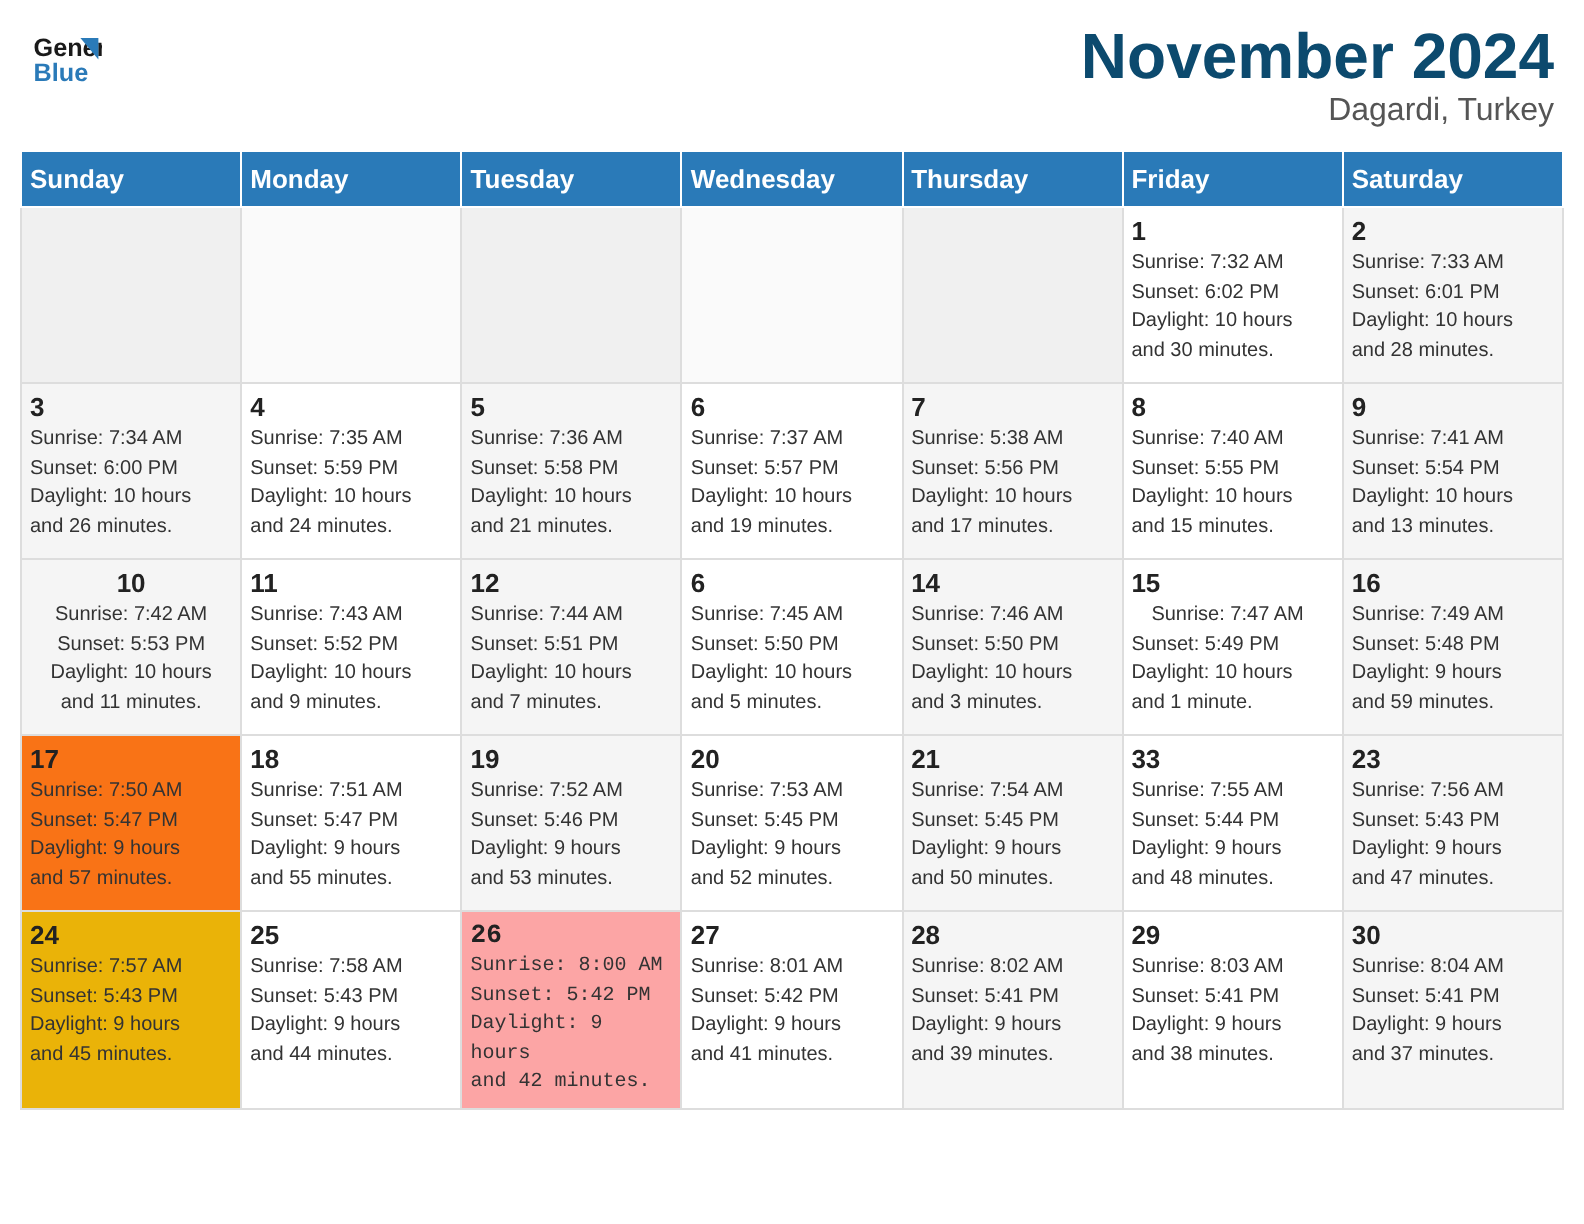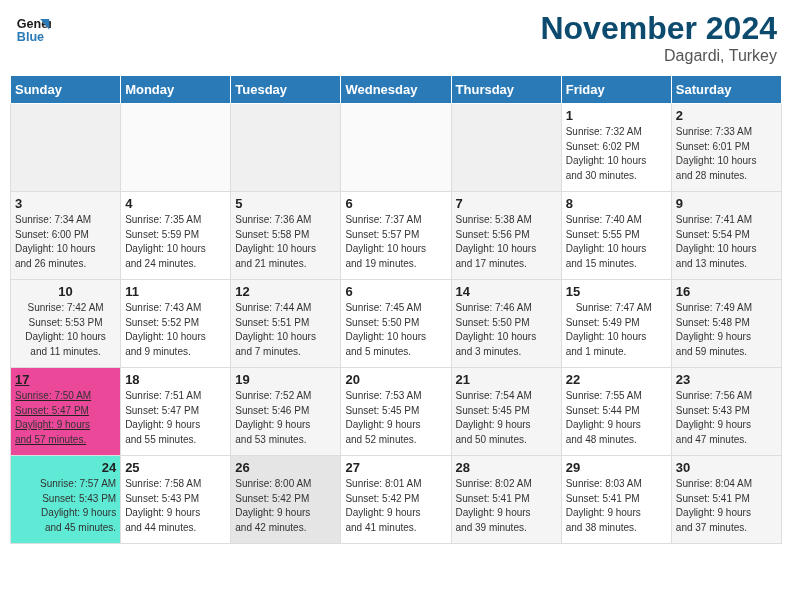--- a/index.html
+++ b/index.html
@@ -184,59 +184,59 @@
         <td style="background: rgb(255, 255, 255);"><span class="day-num">15</span><span class="day-info" style="white-space: pre-line; margin-left: 10px;">Sunrise: 7:47 AM
 Sunset: 5:49 PM
 Daylight: 10 hours
 and 1 minute.</span></td>
         <td style="background: rgb(245, 245, 245);"><span class="day-num">16</span><span class="day-info" style="white-space: pre-line; text-align: right;">Sunrise: 7:49 AM
 Sunset: 5:48 PM
 Daylight: 9 hours
 and 59 minutes.</span></td>
       </tr>
       <tr>
-        <td style="background: #ec4899; text-decoration: underline;"><span class="day-num">17</span><span class="day-info" style="white-space: pre-line;">Sunrise: 7:50 AM
+        <td style="background: #f97316;"><span class="day-num">17</span><span class="day-info" style="white-space: pre-line;">Sunrise: 7:50 AM
 Sunset: 5:47 PM
 Daylight: 9 hours
 and 57 minutes.</span></td>
         <td style="background: rgb(255, 255, 255);"><span class="day-num">18</span><span class="day-info" style="white-space: pre-line;">Sunrise: 7:51 AM
 Sunset: 5:47 PM
 Daylight: 9 hours
 and 55 minutes.</span></td>
         <td style="background: rgb(245, 245, 245);"><span class="day-num">19</span><span class="day-info" style="white-space: pre-line;">Sunrise: 7:52 AM
 Sunset: 5:46 PM
 Daylight: 9 hours
 and 53 minutes.</span></td>
         <td style="background: rgb(255, 255, 255);"><span class="day-num">20</span><span class="day-info" style="white-space: pre-line;">Sunrise: 7:53 AM
 Sunset: 5:45 PM
 Daylight: 9 hours
 and 52 minutes.</span></td>
         <td style="background: rgb(245, 245, 245);"><span class="day-num">21</span><span class="day-info" style="white-space: pre-line;">Sunrise: 7:54 AM
 Sunset: 5:45 PM
 Daylight: 9 hours
 and 50 minutes.</span></td>
-        <td style="background: rgb(255, 255, 255);"><span class="day-num">22</span><span class="day-info" style="white-space: pre-line;">Sunrise: 7:55 AM
+        <td style="background: rgb(255, 255, 255);"><span class="day-num">33</span><span class="day-info" style="white-space: pre-line;">Sunrise: 7:55 AM
 Sunset: 5:44 PM
 Daylight: 9 hours
 and 48 minutes.</span></td>
         <td style="background: rgb(245, 245, 245);"><span class="day-num">23</span><span class="day-info" style="white-space: pre-line;">Sunrise: 7:56 AM
 Sunset: 5:43 PM
 Daylight: 9 hours
 and 47 minutes.</span></td>
       </tr>
       <tr>
-        <td style="background: #5eead4; text-align: right;"><span class="day-num">24</span><span class="day-info" style="white-space: pre-line;">Sunrise: 7:57 AM
+        <td style="background: #eab308;"><span class="day-num">24</span><span class="day-info" style="white-space: pre-line;">Sunrise: 7:57 AM
 Sunset: 5:43 PM
 Daylight: 9 hours
 and 45 minutes.</span></td>
         <td style="background: rgb(255, 255, 255);"><span class="day-num">25</span><span class="day-info" style="white-space: pre-line;">Sunrise: 7:58 AM
 Sunset: 5:43 PM
 Daylight: 9 hours
 and 44 minutes.</span></td>
-        <td style="background: #e5e5e5;"><span class="day-num">26</span><span class="day-info" style="white-space: pre-line;">Sunrise: 8:00 AM
+        <td style="background: #fca5a5; font-family: Liberation Mono, monospace;"><span class="day-num">26</span><span class="day-info" style="white-space: pre-line;">Sunrise: 8:00 AM
 Sunset: 5:42 PM
 Daylight: 9 hours
 and 42 minutes.</span></td>
         <td style="background: rgb(255, 255, 255);"><span class="day-num">27</span><span class="day-info" style="white-space: pre-line;">Sunrise: 8:01 AM
 Sunset: 5:42 PM
 Daylight: 9 hours
 and 41 minutes.</span></td>
         <td style="background: rgb(245, 245, 245);"><span class="day-num">28</span><span class="day-info" style="white-space: pre-line;">Sunrise: 8:02 AM
 Sunset: 5:41 PM
 Daylight: 9 hours

